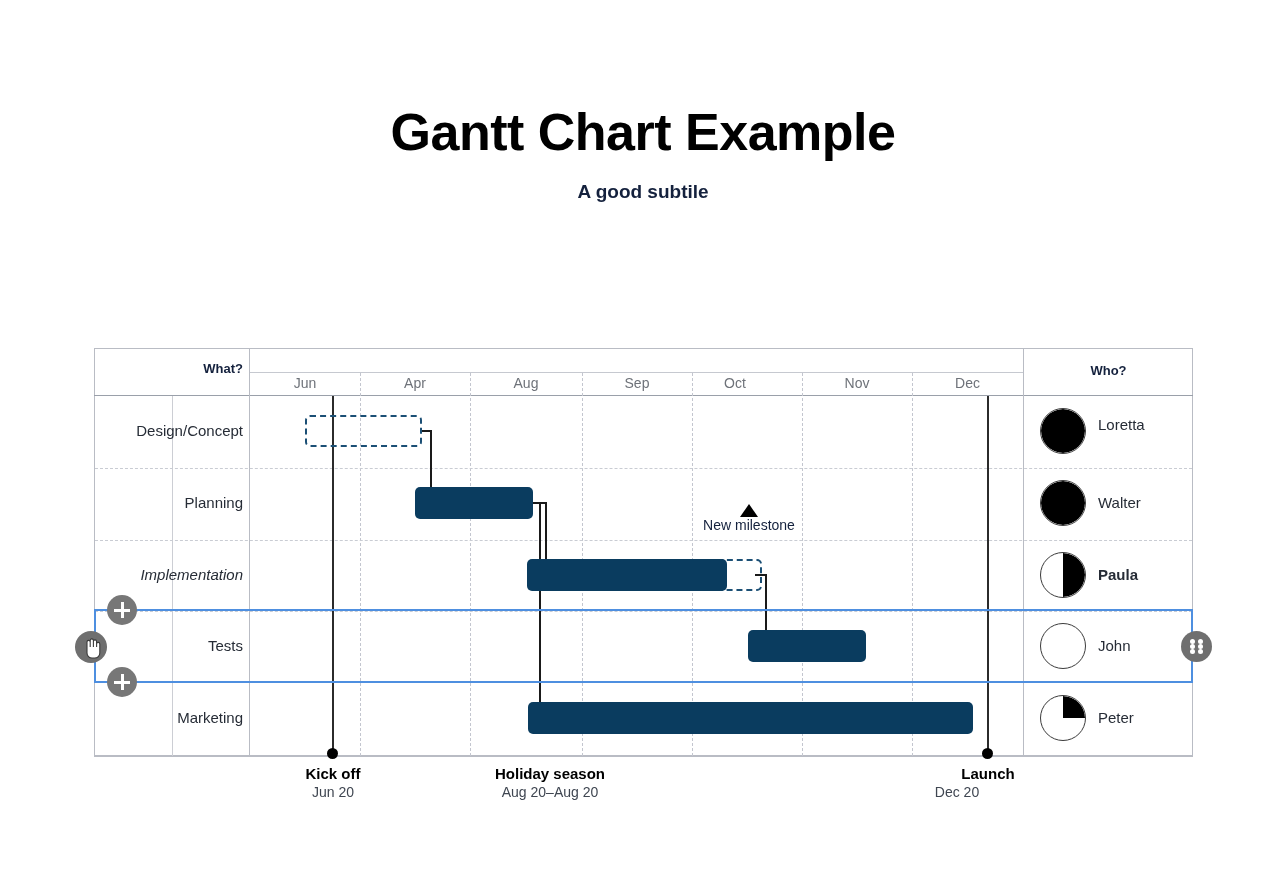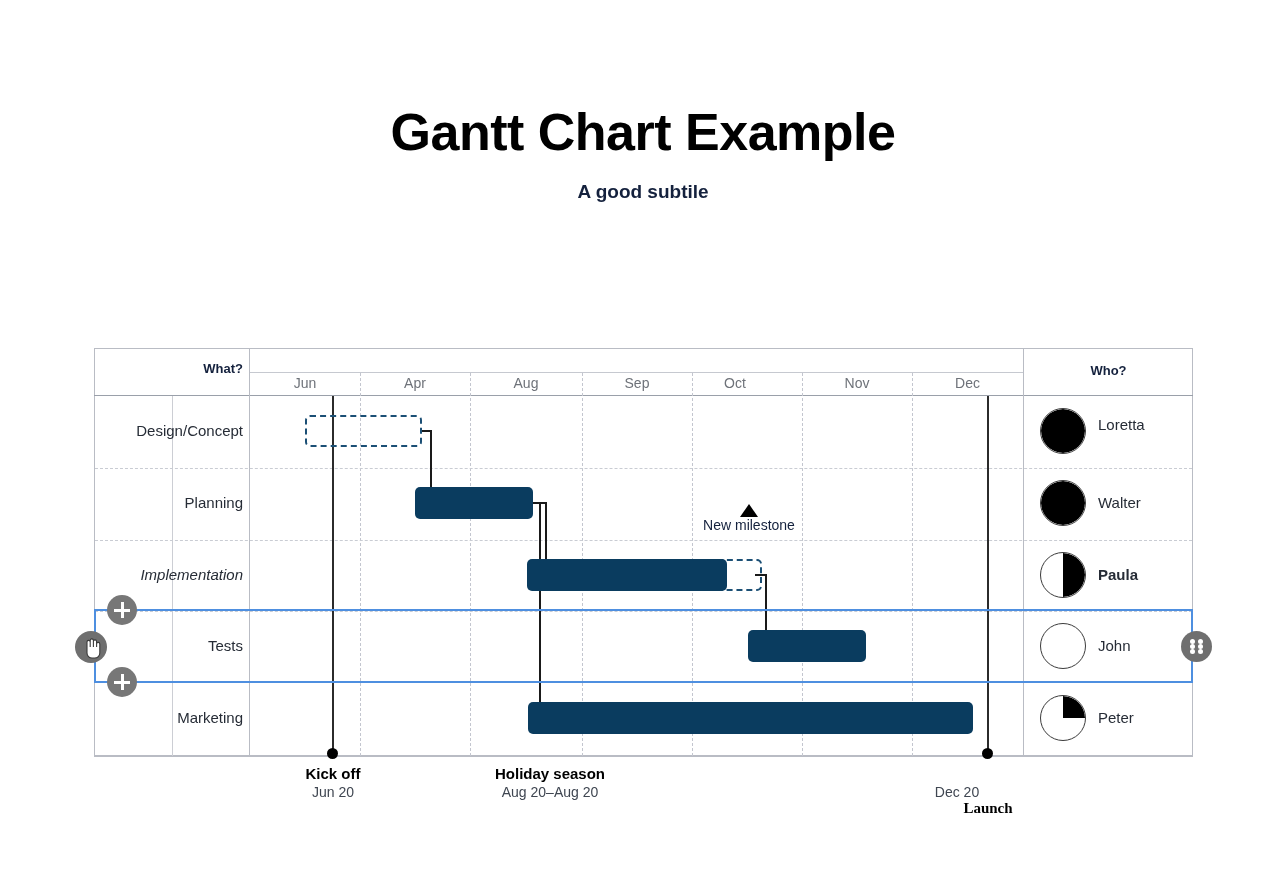--- a/index.html
+++ b/index.html
@@ -244,21 +244,21 @@
   <div class="axis-line"></div>
 
   <div class="mk-dot" style="left:327px;top:716px;"></div>
   <div class="mk-title" style="left:233px;top:733px;width:200px;">Kick off</div>
   <div class="mk-date" style="left:233px;top:752px;width:200px;">Jun 20</div>
 
   <div class="mk-title" style="left:450px;top:733px;width:200px;">Holiday season</div>
   <div class="mk-date" style="left:450px;top:752px;width:200px;">Aug 20–Aug 20</div>
 
   <div class="mk-dot" style="left:982px;top:716px;"></div>
-  <div class="mk-title" style="left:888px;top:768px;width:200px;font-family:Liberation Serif, serif;">Launch</div>
+  <div class="mk-title" style="left:888px;top:733px;width:200px;">Launch</div>
   <div class="mk-date" style="left:857px;top:752px;width:200px;">Dec 20</div>
 
   <div class="sel-box"></div>
 
   <div class="add-btn" style="left:107px;top:563px;"></div>
   <div class="add-btn" style="left:107px;top:635px;"></div>
 
   <div class="drag-left">
     <svg viewBox="0 0 32 32" width="32" height="32">
       <path d="M12 22 L12 11 a1.6 1.6 0 0 1 3.2 0 L15.2 16 L15.2 9.5 a1.6 1.6 0 0 1 3.2 0 L18.4 16 L18.4 10.5 a1.6 1.6 0 0 1 3.2 0 L21.6 16 L21.6 13 a1.6 1.6 0 0 1 3.2 0 L24.8 22 a5 5 0 0 1 -5 5 L17 27 a5 5 0 0 1 -5 -5 Z" fill="#ffffff" stroke="#3a3a3a" stroke-width="1.1"></path>

